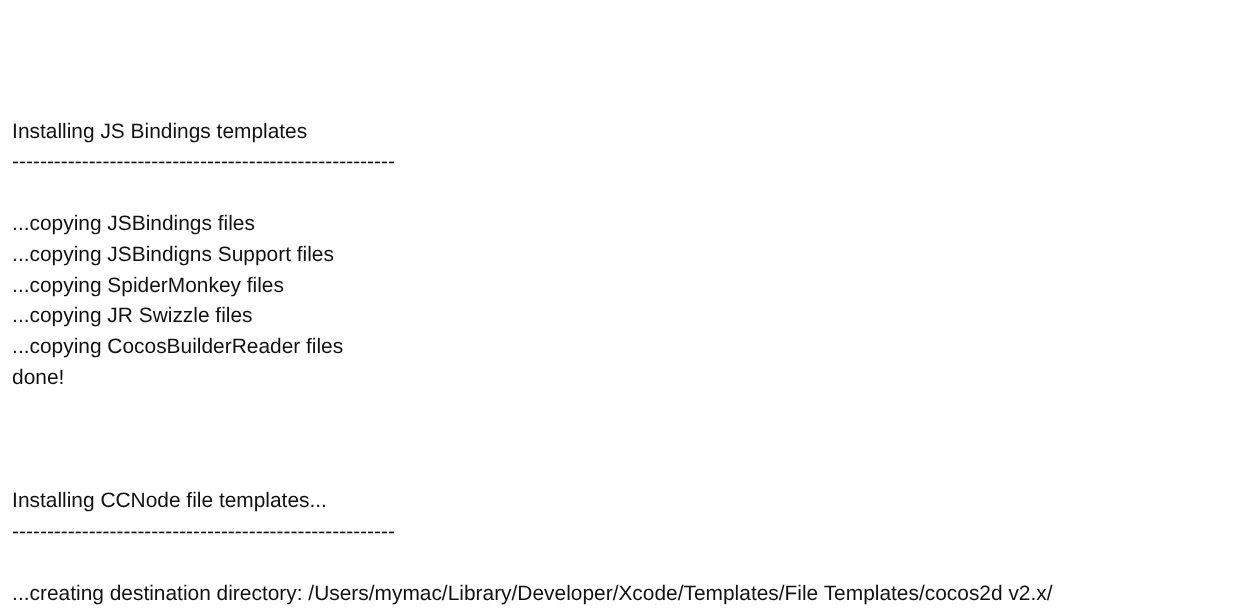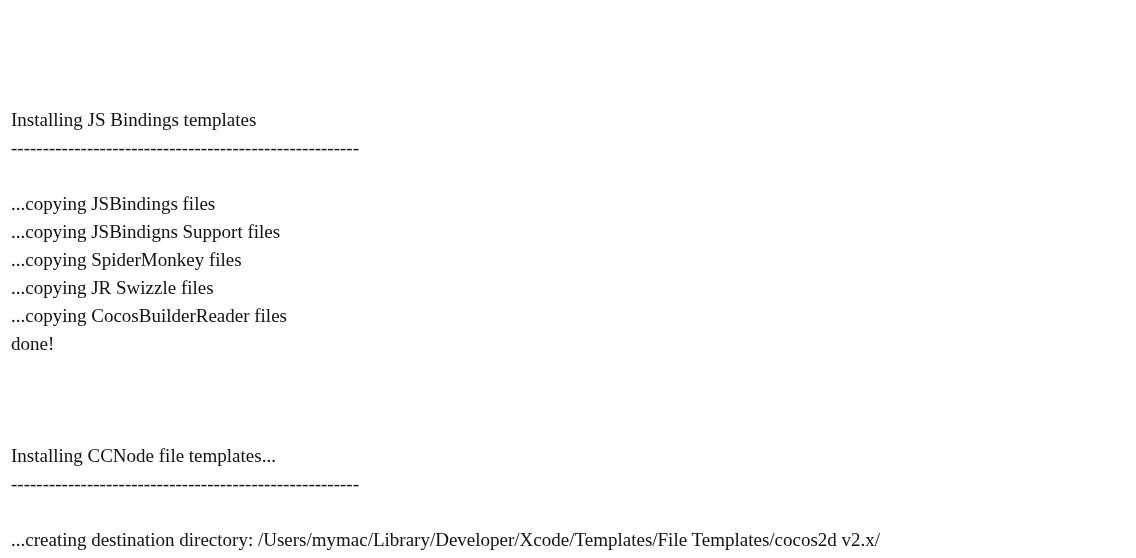--- a/index.html
+++ b/index.html
@@ -13,21 +13,21 @@
     overflow: hidden;
     font-family: "DejaVu Sans Mono", "Liberation Mono", monospace;
   }
   #terminal {
     box-sizing: border-box;
     width: 969px;
     height: 558px;
     padding: 50px 0 0 11px;
     background: #ffffff;
     color: #111111;
-    font-family: Liberation Serif, serif;
+    font-family: Liberation Sans, sans-serif;
     font-size: 19px;
     line-height: 28px;
     letter-spacing: 0px;
     white-space: pre-wrap;
     word-break: break-all;
     overflow-wrap: anywhere;
   }
   .log-line {
     display: block;
     min-height: 28px;

